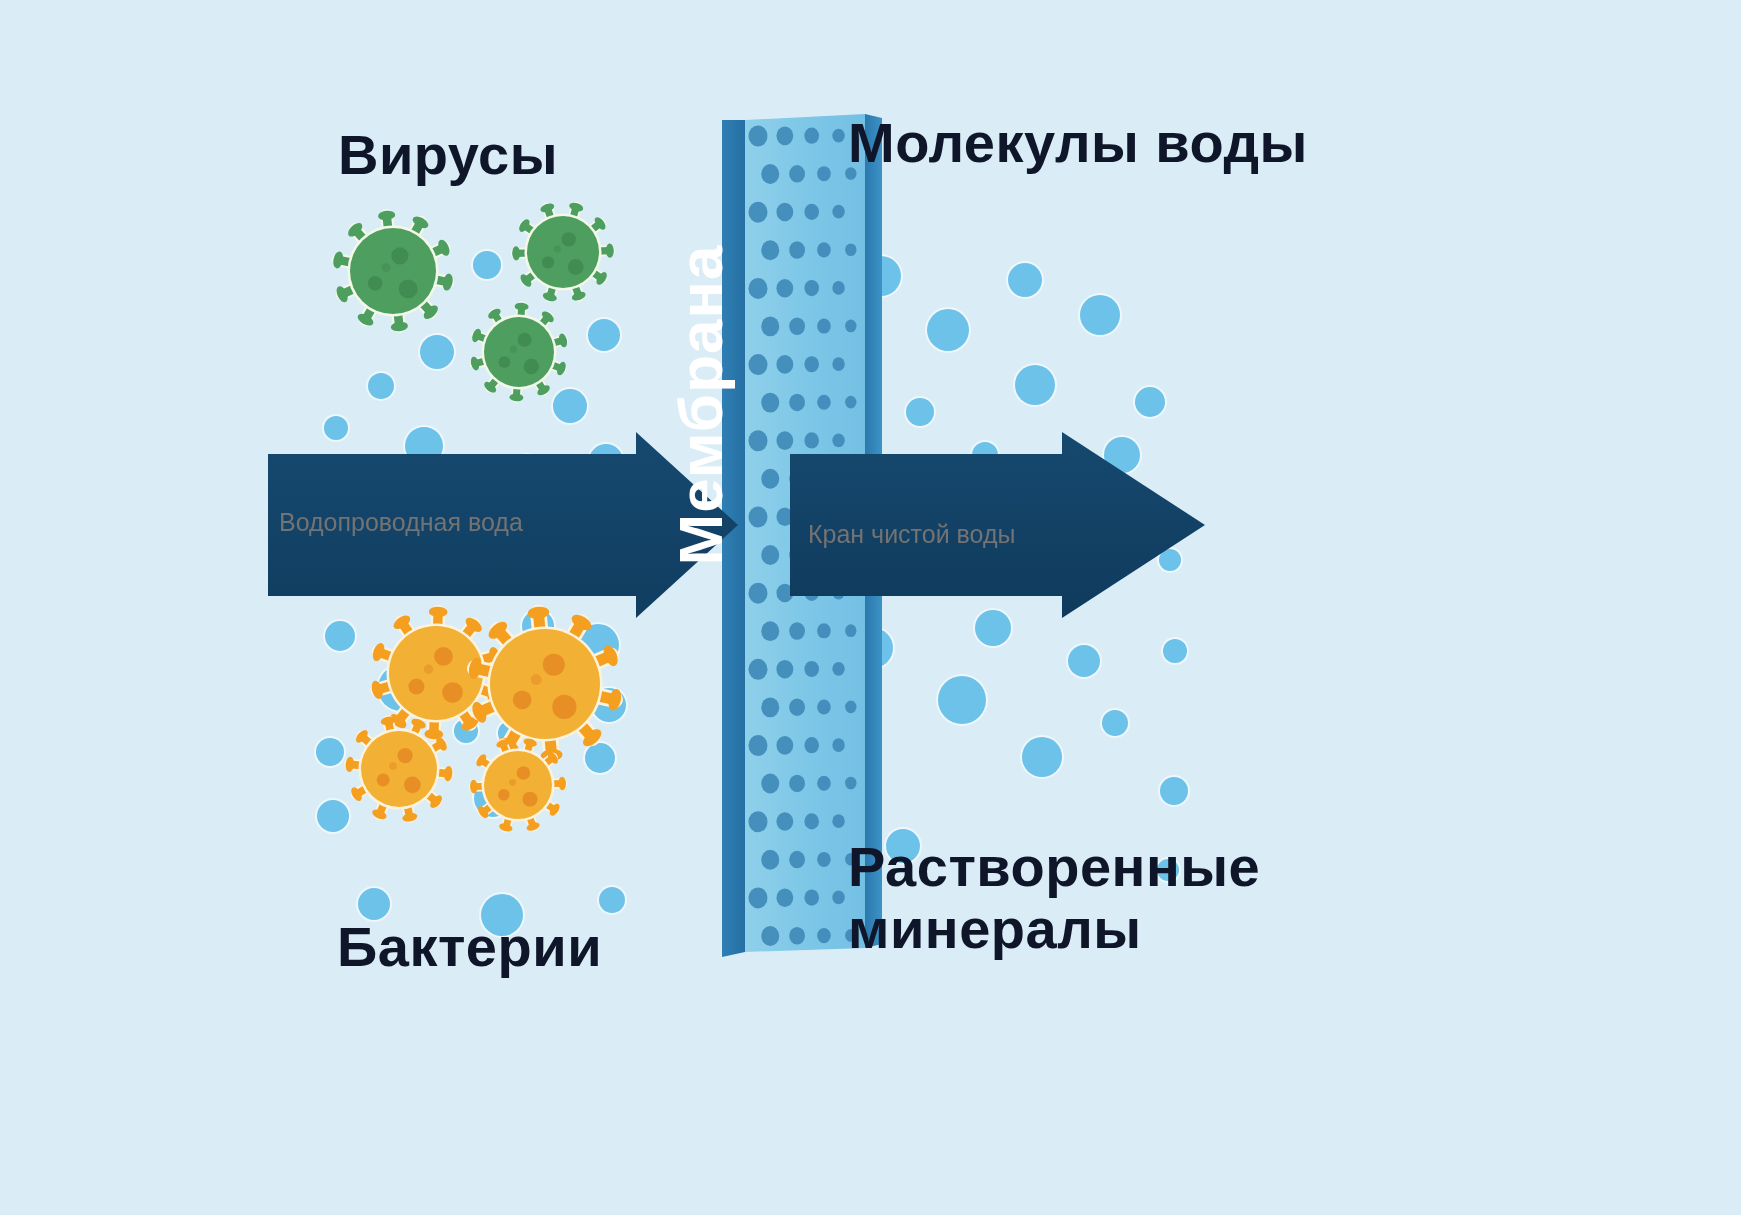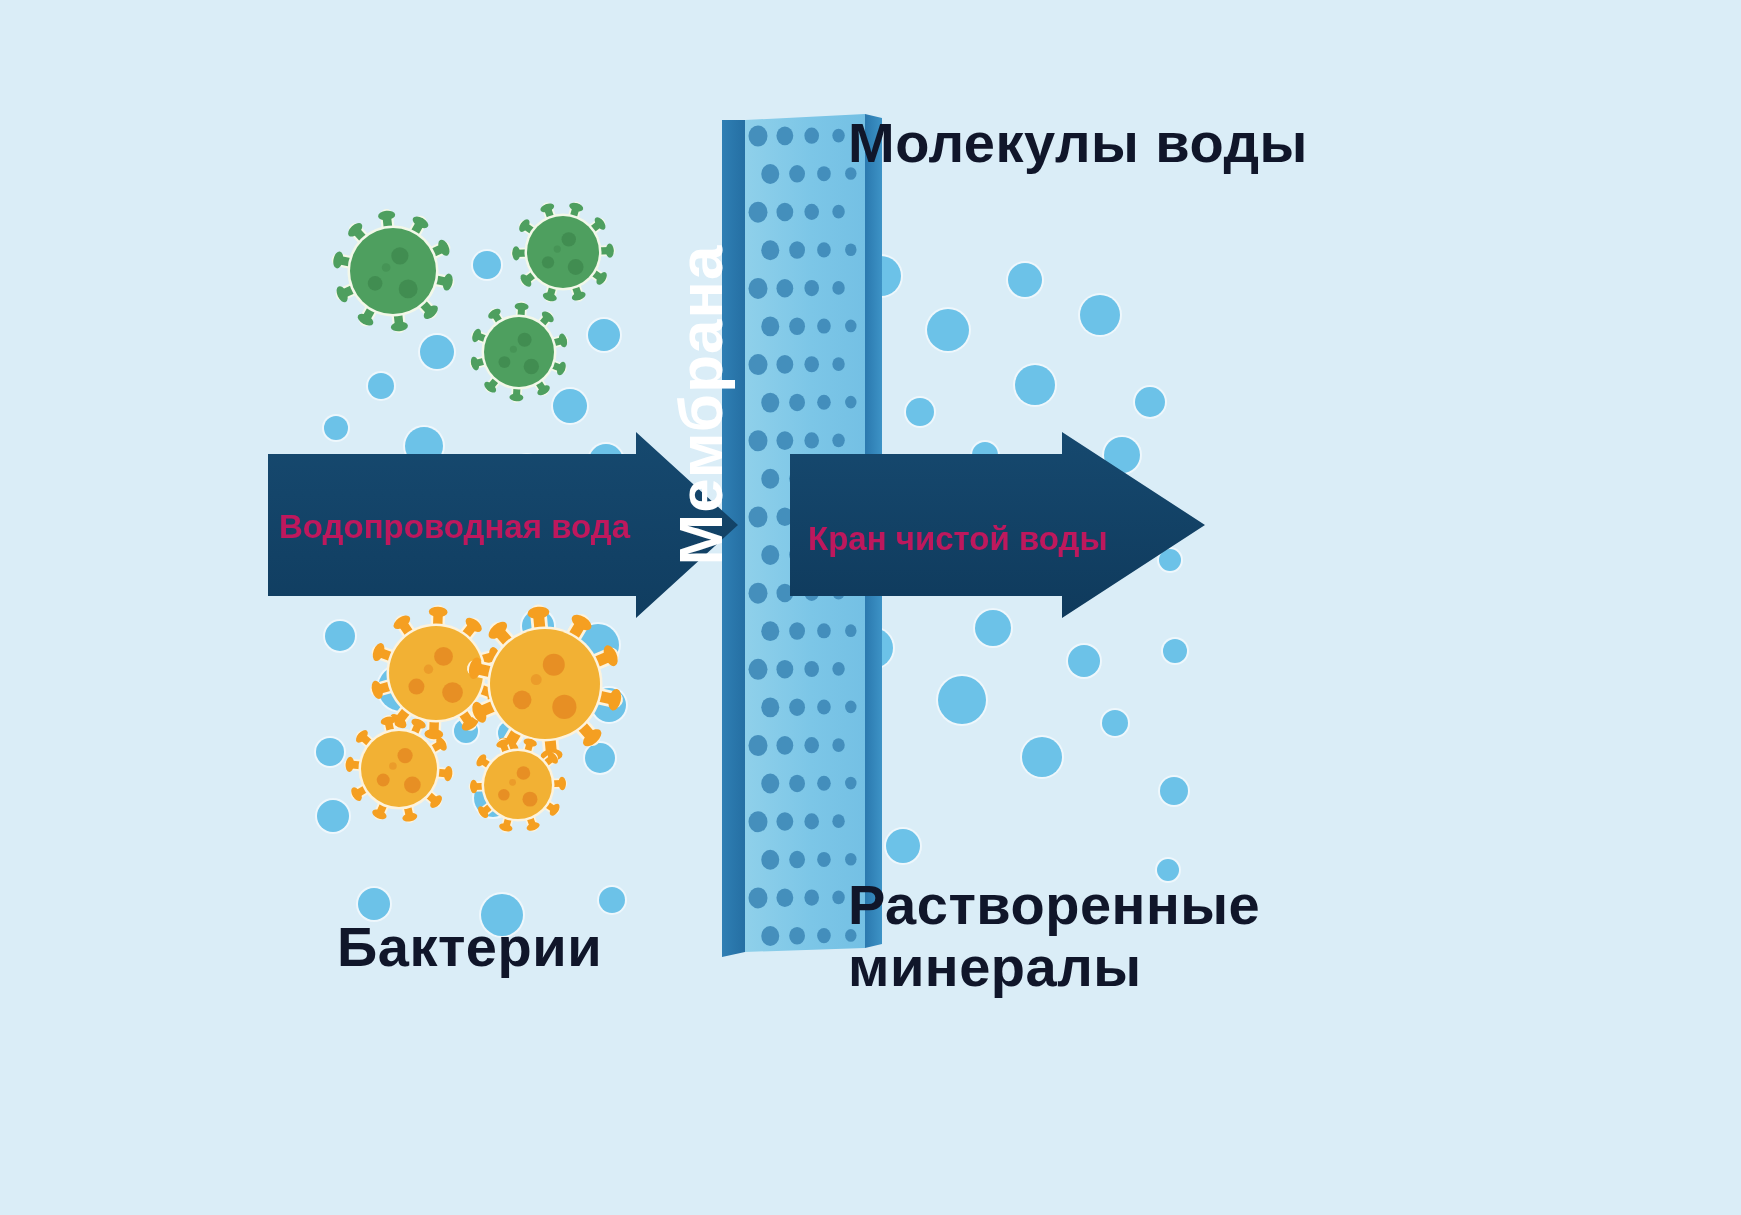--- a/index.html
+++ b/index.html
@@ -22,41 +22,41 @@
     color: #10162a;
     font-size: 56px;
     font-weight: 700;
     letter-spacing: 0.5px;
     white-space: nowrap;
     line-height: 1.1;
   }
   #label-viruses   { left: 338px; top: 124px; }
   #label-bacteria  { left: 337px; top: 880px; margin-top: 36px; }
   #label-water-mol { left: 848px; top: 112px; }
-  #label-minerals  { left: 848px; top: 836px; width: 460px; white-space: normal; margin-top: 38px; }
+  #label-minerals  { left: 848px; top: 836px; width: 460px; white-space: normal; }
 
   
   #membrane {
     position: absolute;
     left: 650px;
     top: 112px;
     width: 240px;
     height: 845px;
   }
 
   
   .arrow-wrap { position: absolute; }
   #arrow-left  { left: 268px; top: 432px; width: 470px; height: 186px; }
   #arrow-right { left: 790px; top: 432px; width: 415px; height: 186px; }
 
   .arrow-text {
     position: absolute;
-    color: #be185d;
-    font-size: 33px;
-    font-weight: 700;
+    color: #737373;
+    font-size: 25px;
+    font-weight: 400;
     white-space: nowrap;
   }
   #arrow-left-text  { left: 279px; top: 508px; }
   #arrow-right-text { left: 808px; top: 508px; margin-top: 12px; }
 
   
   #membrane-caption {
     position: absolute;
     left: 0;
     top: 0;
@@ -599,20 +599,21 @@
   </svg>
 
   <span class="arrow-text z-captions" id="arrow-left-text">Водопроводная вода</span>
 
   <span class="arrow-text z-captions" id="arrow-right-text">Кран чистой воды</span>
 
   <div id="membrane-caption" class="z-captions">
     <span id="membrane-caption-text">Мембрана</span>
   </div>
 
+  <div class="heading z-headings" id="label-viruses">Вирусы</div>
 
   <div class="heading z-headings" id="label-bacteria">Бактерии</div>
 
   <div class="heading z-headings" id="label-water-mol">Молекулы воды</div>
 
   <div class="heading z-headings" id="label-minerals">Растворенные минералы</div>
 
 </div>
 
 </body></html>

